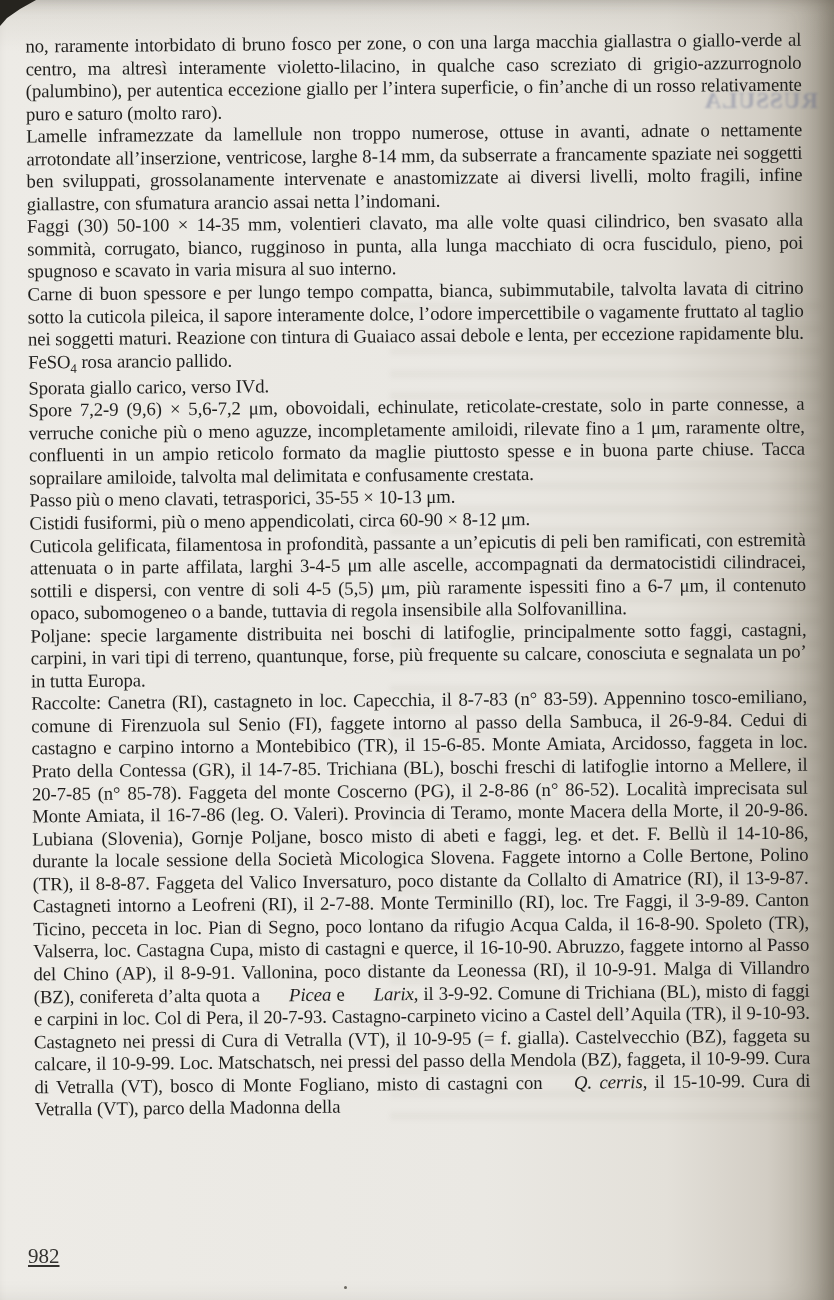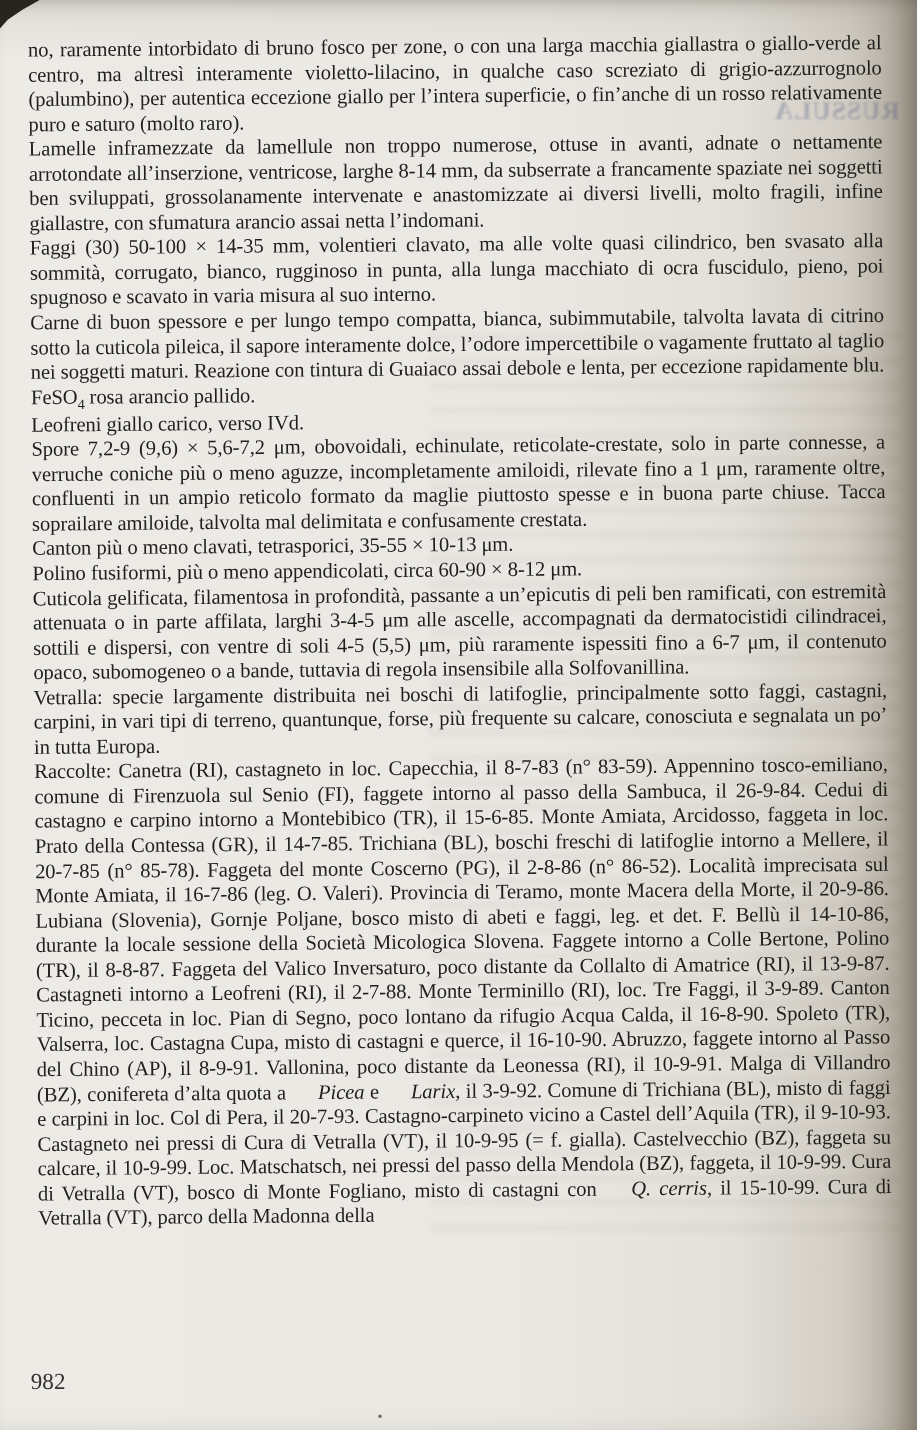--- a/index.html
+++ b/index.html
@@ -54,21 +54,21 @@
     margin: 0;
     text-align: justify;
     letter-spacing: -0.1px;
   }
   .seg-n { font-weight: normal; }
   .seg-b { font-weight: normal; }
   .seg-i { font-style: italic; margin-left: 24px; }
   .seg-sub { vertical-align: sub; font-size: 0.68em; }
   .page-number {
     position: absolute; left: 28px; top: 1244px;
-    font-size: 21px; color: #33322f;
+    font-size: 21px; color: #33322f; text-decoration: underline;
   }
   .speck {
     position: absolute; left: 344px; top: 1286px;
     width: 3px; height: 3px; border-radius: 50%;
     background: #6a675f;
   }
 </style>
 </head>
 <body>
 
@@ -76,24 +76,24 @@
   <div class="bleed-lines"></div>
   <div class="bleed-title">RUSSULA</div>
   <div class="edge-shadow"></div>
   <div class="corner-mark"></div>
 
   <div class="text-block">
       <p class="para"><span class="seg-n">no, raramente intorbidato di bruno fosco per zone, o con una larga macchia giallastra o giallo-verde al centro, ma altresì interamente violetto-lilacino, in qualche caso screziato di grigio-azzurrognolo (palumbino), per autentica eccezione giallo per l’intera superficie, o fin’anche di un rosso relativamente puro e saturo (molto raro).</span></p>
       <p class="para"><span class="seg-b">Lamelle</span><span class="seg-n"> inframezzate da lamellule non troppo numerose, ottuse in avanti, adnate o nettamente arrotondate all’inserzione, ventricose, larghe 8-14 mm, da subserrate a francamente spaziate nei soggetti ben sviluppati, grossolanamente intervenate e anastomizzate ai diversi livelli, molto fragili, infine giallastre, con sfumatura arancio assai netta l’indomani.</span></p>
       <p class="para"><span class="seg-b">Faggi</span><span class="seg-n"> (30) 50-100 × 14-35 mm, volentieri clavato, ma alle volte quasi cilindrico, ben svasato alla sommità, corrugato, bianco, rugginoso in punta, alla lunga macchiato di ocra fuscidulo, pieno, poi spugnoso e scavato in varia misura al suo interno.</span></p>
       <p class="para"><span class="seg-b">Carne</span><span class="seg-n"> di buon spessore e per lungo tempo compatta, bianca, subimmutabile, talvolta lavata di citrino sotto la cuticola pileica, il sapore interamente dolce, l’odore impercettibile o vagamente fruttato al taglio nei soggetti maturi. Reazione con tintura di Guaiaco assai debole e lenta, per eccezione rapidamente blu. FeSO</span><span class="seg-sub">4</span><span class="seg-n"> rosa arancio pallido.</span></p>
-      <p class="para"><span class="seg-b">Leofreni</span><span class="seg-n"> giallo carico, verso IVd.</span></p>
+      <p class="para"><span class="seg-b">Sporata</span><span class="seg-n"> giallo carico, verso IVd.</span></p>
       <p class="para"><span class="seg-b">Spore</span><span class="seg-n"> 7,2-9 (9,6) × 5,6-7,2 μm, obovoidali, echinulate, reticolate-crestate, solo in parte connesse, a verruche coniche più o meno aguzze, incompletamente amiloidi, rilevate fino a 1 μm, raramente oltre, confluenti in un ampio reticolo formato da maglie piuttosto spesse e in buona parte chiuse. Tacca soprailare amiloide, talvolta mal delimitata e confusamente crestata.</span></p>
-      <p class="para"><span class="seg-b">Canton</span><span class="seg-n"> più o meno clavati, tetrasporici, 35-55 × 10-13 μm.</span></p>
-      <p class="para"><span class="seg-b">Polino</span><span class="seg-n"> fusiformi, più o meno appendicolati, circa 60-90 × 8-12 μm.</span></p>
+      <p class="para"><span class="seg-b">Passo</span><span class="seg-n"> più o meno clavati, tetrasporici, 35-55 × 10-13 μm.</span></p>
+      <p class="para"><span class="seg-b">Cistidi</span><span class="seg-n"> fusiformi, più o meno appendicolati, circa 60-90 × 8-12 μm.</span></p>
       <p class="para"><span class="seg-b">Cuticola</span><span class="seg-n"> gelificata, filamentosa in profondità, passante a un’epicutis di peli ben ramificati, con estremità attenuata o in parte affilata, larghi 3-4-5 μm alle ascelle, accompagnati da dermatocistidi cilindracei, sottili e dispersi, con ventre di soli 4-5 (5,5) μm, più raramente ispessiti fino a 6-7 μm, il contenuto opaco, subomogeneo o a bande, tuttavia di regola insensibile alla Solfovanillina.</span></p>
-      <p class="para"><span class="seg-b">Vetralla</span><span class="seg-n">: specie largamente distribuita nei boschi di latifoglie, principalmente sotto faggi, castagni, carpini, in vari tipi di terreno, quantunque, forse, più frequente su calcare, conosciuta e segnalata un po’ in tutta Europa.</span></p>
+      <p class="para"><span class="seg-b">Poljane</span><span class="seg-n">: specie largamente distribuita nei boschi di latifoglie, principalmente sotto faggi, castagni, carpini, in vari tipi di terreno, quantunque, forse, più frequente su calcare, conosciuta e segnalata un po’ in tutta Europa.</span></p>
       <p class="para"><span class="seg-b">Raccolte</span><span class="seg-n">: Canetra (RI), castagneto in loc. Capecchia, il 8-7-83 (n° 83-59). Appennino tosco-emiliano, comune di Firenzuola sul Senio (FI), faggete intorno al passo della Sambuca, il 26-9-84. Cedui di castagno e carpino intorno a Montebibico (TR), il 15-6-85. Monte Amiata, Arcidosso, faggeta in loc. Prato della Contessa (GR), il 14-7-85. Trichiana (BL), boschi freschi di latifoglie intorno a Mellere, il 20-7-85 (n° 85-78). Faggeta del monte Coscerno (PG), il 2-8-86 (n° 86-52). Località imprecisata sul Monte Amiata, il 16-7-86 (leg. O. Valeri). Provincia di Teramo, monte Macera della Morte, il 20-9-86. Lubiana (Slovenia), Gornje Poljane, bosco misto di abeti e faggi, leg. et det. F. Bellù il 14-10-86, durante la locale sessione della Società Micologica Slovena. Faggete intorno a Colle Bertone, Polino (TR), il 8-8-87. Faggeta del Valico Inversaturo, poco distante da Collalto di Amatrice (RI), il 13-9-87. Castagneti intorno a Leofreni (RI), il 2-7-88. Monte Terminillo (RI), loc. Tre Faggi, il 3-9-89. Canton Ticino, pecceta in loc. Pian di Segno, poco lontano da rifugio Acqua Calda, il 16-8-90. Spoleto (TR), Valserra, loc. Castagna Cupa, misto di castagni e querce, il 16-10-90. Abruzzo, faggete intorno al Passo del Chino (AP), il 8-9-91. Vallonina, poco distante da Leonessa (RI), il 10-9-91. Malga di Villandro (BZ), conifereta d’alta quota a </span><span class="seg-i">Picea</span><span class="seg-n"> e </span><span class="seg-i">Larix</span><span class="seg-n">, il 3-9-92. Comune di Trichiana (BL), misto di faggi e carpini in loc. Col di Pera, il 20-7-93. Castagno-carpineto vicino a Castel dell’Aquila (TR), il 9-10-93. Castagneto nei pressi di Cura di Vetralla (VT), il 10-9-95 (= f. gialla). Castelvecchio (BZ), faggeta su calcare, il 10-9-99. Loc. Matschatsch, nei pressi del passo della Mendola (BZ), faggeta, il 10-9-99. Cura di Vetralla (VT), bosco di Monte Fogliano, misto di castagni con </span><span class="seg-i">Q. cerris</span><span class="seg-n">, il 15-10-99. Cura di Vetralla (VT), parco della Madonna della</span></p>
     </div>
 
   <div class="page-number">982</div>
   <div class="speck"></div>
 </div>
 
 </body></html>

